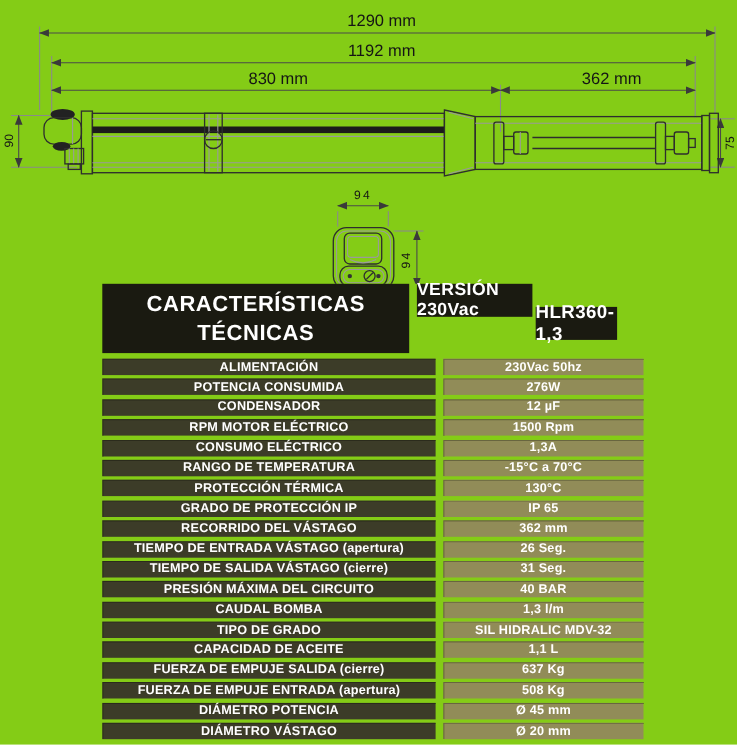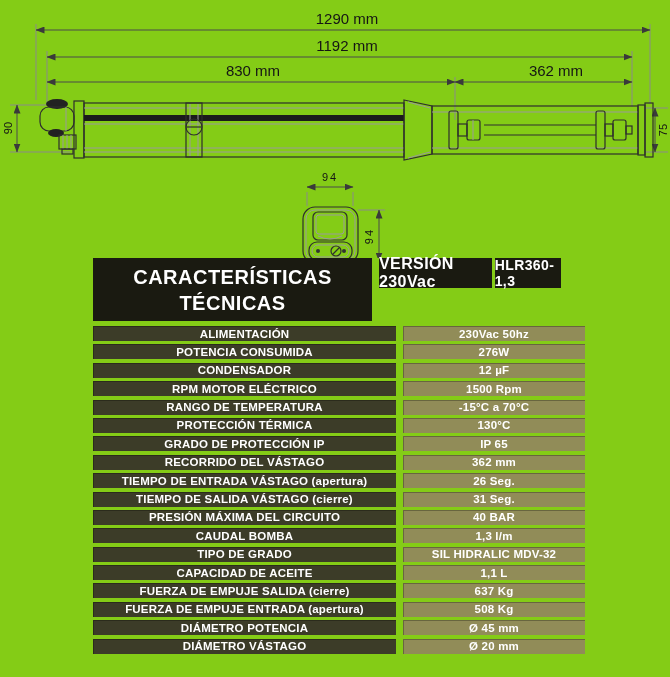--- a/index.html
+++ b/index.html
@@ -24,21 +24,21 @@
     font-weight:bold; font-size:20px; line-height:26px; letter-spacing:.5px;
     display:flex; align-items:center; justify-content:center; text-align:center;
     box-sizing:border-box; padding:0 38px;
   }
   .th-right { width:182px; display:flex; flex-direction:row; gap:3px; }
   .th-version, .th-model {
     height:30px; background:var(--header-bg); color:#fff; font-weight:bold;
     display:flex; align-items:center; justify-content:center; letter-spacing:.4px;
   }
   .th-version { font-size:16px; }
-  .th-model   { font-size:14px; }
+  .th-model   { font-size:17px;margin-top:21px; }
   .row { display:flex; gap:7px; height:15px; margin-bottom:3.4px; }
   .cell {
     display:flex; align-items:center; justify-content:center;
     color:var(--row-text); font-weight:bold; font-size:11.5px; letter-spacing:.2px;
     box-shadow: inset 1px 1px 0 rgba(0,0,0,.28);
     white-space:nowrap;
   }
   .cell.label { width:303px; background:var(--label-bg); }
   .cell.value { width:182px; background:var(--value-bg); }
 </style>
@@ -192,20 +192,24 @@
         </div>
         <div class="row">
           <div class="cell label">CONDENSADOR</div>
           <div class="cell value">12 µF</div>
         </div>
         <div class="row">
           <div class="cell label">RPM MOTOR ELÉCTRICO</div>
           <div class="cell value">1500 Rpm</div>
         </div>
         <div class="row">
+          <div class="cell label">CONSUMO ELÉCTRICO</div>
+          <div class="cell value">1,3A</div>
+        </div>
+        <div class="row">
           <div class="cell label">RANGO DE TEMPERATURA</div>
           <div class="cell value">-15°C a 70°C</div>
         </div>
         <div class="row">
           <div class="cell label">PROTECCIÓN TÉRMICA</div>
           <div class="cell value">130°C</div>
         </div>
         <div class="row">
           <div class="cell label">GRADO DE PROTECCIÓN IP</div>
           <div class="cell value">IP 65</div>

